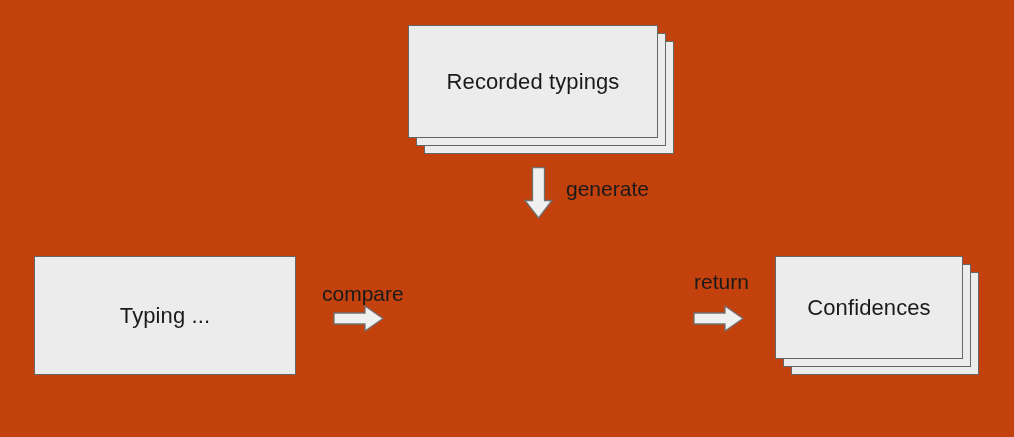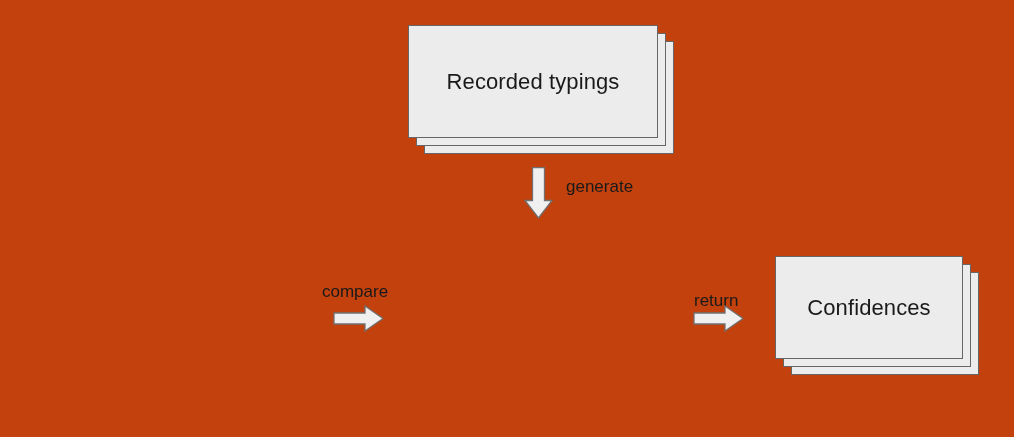--- a/index.html
+++ b/index.html
@@ -57,21 +57,21 @@
                          display: flex; align-items: center; justify-content: center; }
 
   
   .arrow {
     position: absolute;
   }
   .arrow svg { display: block; }
 
   .edge-label {
     position: absolute;
-    font-size: 17px;
+    font-size: 21px;
     line-height: 1;
     color: #1a1a1a;
     white-space: nowrap;
     user-select: none;
     text-align: right;
   }
 </style>
 </head>
 <body>
 
@@ -85,30 +85,33 @@
     </div>
   </div>
 
   <div class="arrow" style="left:524px; top:167px; width:29px; height:52px;">
     <svg width="29" height="52" viewBox="0 0 29 52">
       <polygon points="8.5,0.5 20.5,0.5 20.5,33.5 28,33.5 14.5,51 1,33.5 8.5,33.5" fill="#f0f0f0" stroke="#707070" stroke-width="1.3" stroke-linejoin="miter"></polygon>
     </svg>
   </div>
   <div class="edge-label" style="left:566px; top:178px;">generate</div>
 
+  <div class="node" style="left:34px; top:256px; width:262px; height:119px;">
+    <span class="node-label">Typing ...</span>
+  </div>
 
   <div class="edge-label" style="left:322px; top:283px;">compare</div>
   <div class="arrow" style="left:333px; top:305px; width:51px; height:27px;">
     <svg width="51" height="27" viewBox="0 0 51 27">
       <polygon points="1,8 32,8 32,1 50,13.5 32,26 32,19 1,19" fill="#f0f0f0" stroke="#707070" stroke-width="1.3" stroke-linejoin="miter"></polygon>
     </svg>
   </div>
 
 
-  <div class="edge-label" style="left:694px; top:292px;">return</div>
+  <div class="edge-label" style="left:694px; top:271px;">return</div>
   <div class="arrow" style="left:693px; top:305px; width:51px; height:27px;">
     <svg width="51" height="27" viewBox="0 0 51 27">
       <polygon points="1,8 32,8 32,1 50,13.5 32,26 32,19 1,19" fill="#f0f0f0" stroke="#707070" stroke-width="1.3" stroke-linejoin="miter"></polygon>
     </svg>
   </div>
 
   <div class="stack" style="left:775px; top:256px; width:204px; height:119px;padding-left:35px;">
     <div class="sheet back-2" style="width:188px; height:103px;"></div>
     <div class="sheet back-1" style="width:188px; height:103px;"></div>
     <div class="sheet front" style="width:188px; height:103px;">

